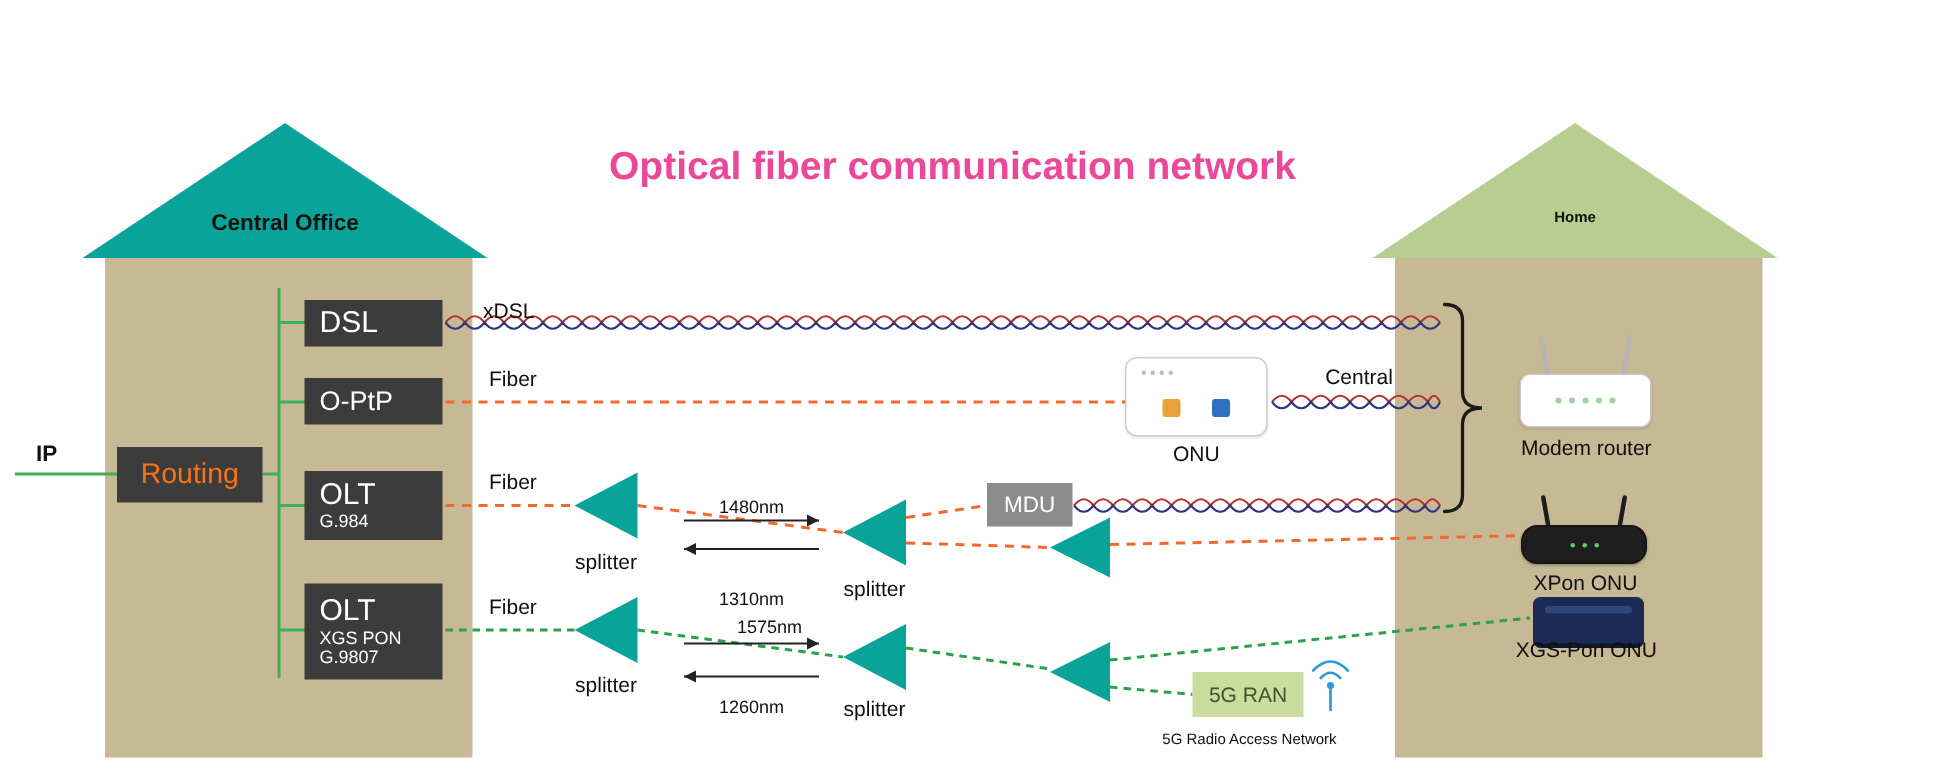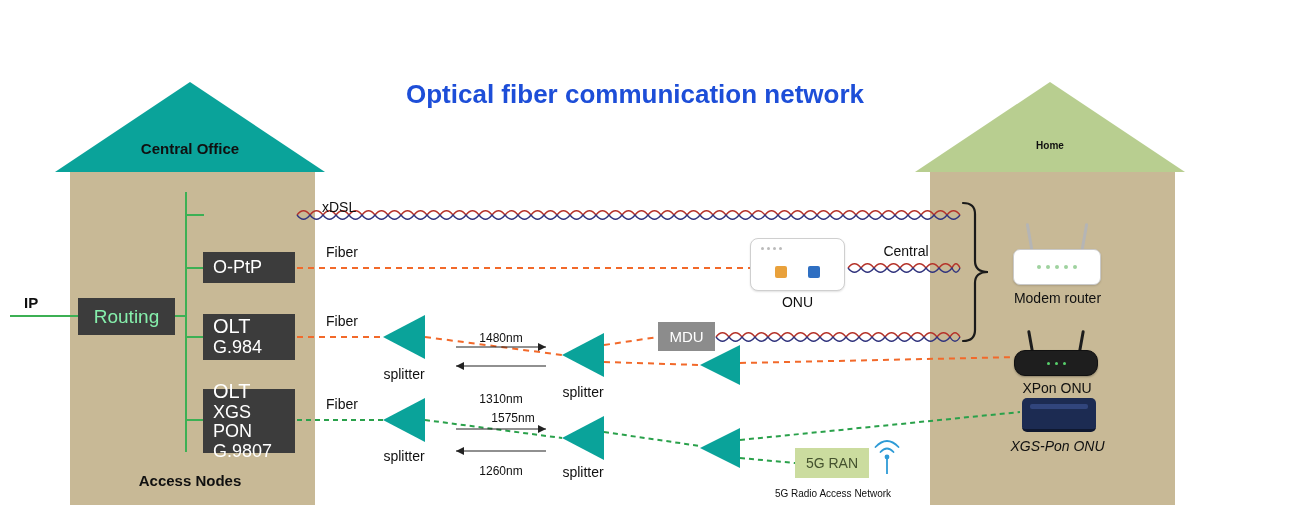--- a/index.html
+++ b/index.html
@@ -15,28 +15,28 @@
   .house-body{position:absolute;top:172px;width:245px;height:333px;background:var(--tan);z-index:1;}
   #co-body{left:70px;} #home-body{left:930px;}
   .roof{position:absolute;top:82px;width:0;height:0;border-left:135px solid transparent;border-right:135px solid transparent;z-index:1;}
   #co-roof{left:55px;border-bottom:90px solid var(--teal);}
   #home-roof{left:915px;border-bottom:90px solid var(--roof-green);}
   .lbl{position:absolute;font-size:14px;color:#101010;z-index:4;line-height:1.15;}
   .bold{font-weight:bold;}
   .ctr{text-align:center;}
   .sm{font-size:12px;}
   .xs{font-size:10px;}
-  #title{left:335px;top:80px;width:600px;font-size:26px;font-weight:bold;text-align:center;color:#1d4ed8;}
+  #title{left:335px;top:96px;width:600px;font-size:26px;font-weight:bold;text-align:center;color:#ec4899;}
   .node{position:absolute;left:203px;width:92px;background:var(--dark-box);color:#fff;z-index:4;display:flex;flex-direction:column;justify-content:center;padding-left:10px;line-height:1.08;}
   .node .main{font-size:20px;}
-  .node .sub{font-size:18px;}
+  .node .sub{font-size:12px;}
   #node-dsl{top:200px;height:31px;} #node-optp{top:252px;height:31px;font-size:18px;}
   #node-optp .main{font-size:18px;}
   #node-olt1{top:314px;height:46px;} #node-olt2{top:389px;height:64px;}
-  .routing{position:absolute;left:78px;top:298px;width:97px;height:37px;background:var(--dark-box);color:#86efac;display:flex;align-items:center;justify-content:center;font-size:19px;z-index:4;}
+  .routing{position:absolute;left:78px;top:298px;width:97px;height:37px;background:var(--dark-box);color:#f97316;display:flex;align-items:center;justify-content:center;font-size:19px;z-index:4;}
   .mdu{position:absolute;left:658px;top:322px;width:57px;height:29px;background:var(--mdu-gray);color:#fff;display:flex;align-items:center;justify-content:center;font-size:15px;z-index:4;}
   .ran{position:absolute;left:795px;top:448px;width:74px;height:30px;background:var(--ran-bg);color:var(--ran-text);display:flex;align-items:center;justify-content:center;font-size:14px;z-index:4;}
   .onu{position:absolute;left:750px;top:238px;width:95px;height:53px;background:#fff;border:1px solid #cfcfcf;border-radius:8px;z-index:4;box-shadow:0 1px 2px rgba(0,0,0,.12);}
   .onu .dots{position:absolute;left:10px;top:8px;display:flex;gap:3px;}
   .onu .dots i{width:3px;height:3px;border-radius:50%;background:#bbb;display:block;}
   .onu .port{position:absolute;bottom:12px;width:12px;height:12px;border-radius:2px;}
   .onu .port.o{left:24px;background:#e9a13b;}
   .onu .port.b{right:24px;background:#2f6fc2;}
   .router{position:absolute;z-index:4;}
   .router .ant{position:absolute;width:3px;background:#b5b5b5;border-radius:2px;top:0;height:27px;}
@@ -100,27 +100,29 @@
       <polygon points="546,429 538,425 538,433" fill="#222"></polygon>
       <line x1="546" y1="451" x2="456" y2="451" stroke="#222" stroke-width="1.2"></line>
       <polygon points="456,451 464,447 464,455" fill="#222"></polygon>
       <path d="M963 203 Q975 203 975 214 L975 261 Q975 272 988 272 Q975 272 975 283 L975 330 Q975 341 963 341" fill="none" stroke="#1a1a1a" stroke-width="2.2" stroke-linecap="round"></path>
     </svg>
 
   <div class="lbl" id="title">Optical fiber communication network</div>
 
   <div class="lbl bold ctr" style="left:120px;top:140px;width:140px;font-size:15px;">Central Office</div>
   <div class="lbl bold ctr" style="left:985px;top:140px;width:130px;font-size:10px;">Home</div>
-  <div class="lbl bold ctr" style="left:110px;top:472px;width:160px;font-size:15px;">Access Nodes</div>
 
   <div class="lbl bold" style="left:24px;top:294px;font-size:15px;">IP</div>
   <div class="routing">
       <span>Routing</span>
     </div>
 
+  <div class="node" id="node-dsl">
+    <span class="main">DSL</span>
+  </div>
   <div class="node" id="node-optp">
     <span class="main">O-PtP</span>
   </div>
   <div class="node" id="node-olt1">
     <span class="main">OLT</span>
     <span class="sub">G.984</span>
   </div>
   <div class="node" id="node-olt2">
     <span class="main">OLT</span>
     <span class="sub">XGS PON</span>
@@ -190,15 +192,15 @@
         <i></i>
         <i></i>
         <i></i>
       </div>
   </div>
   <div class="lbl ctr" style="left:1007px;top:380px;width:100px;">XPon ONU</div>
 
   <div class="xgs">
     <div class="stripe"></div>
   </div>
-  <div class="lbl ctr" style="left:1000px;top:438px;width:115px;font-style:italic;">XGS-Pon ONU</div>
+  <div class="lbl ctr" style="left:1000px;top:425px;width:115px;">XGS-Pon ONU</div>
 
 </div>
 
 </body></html>

